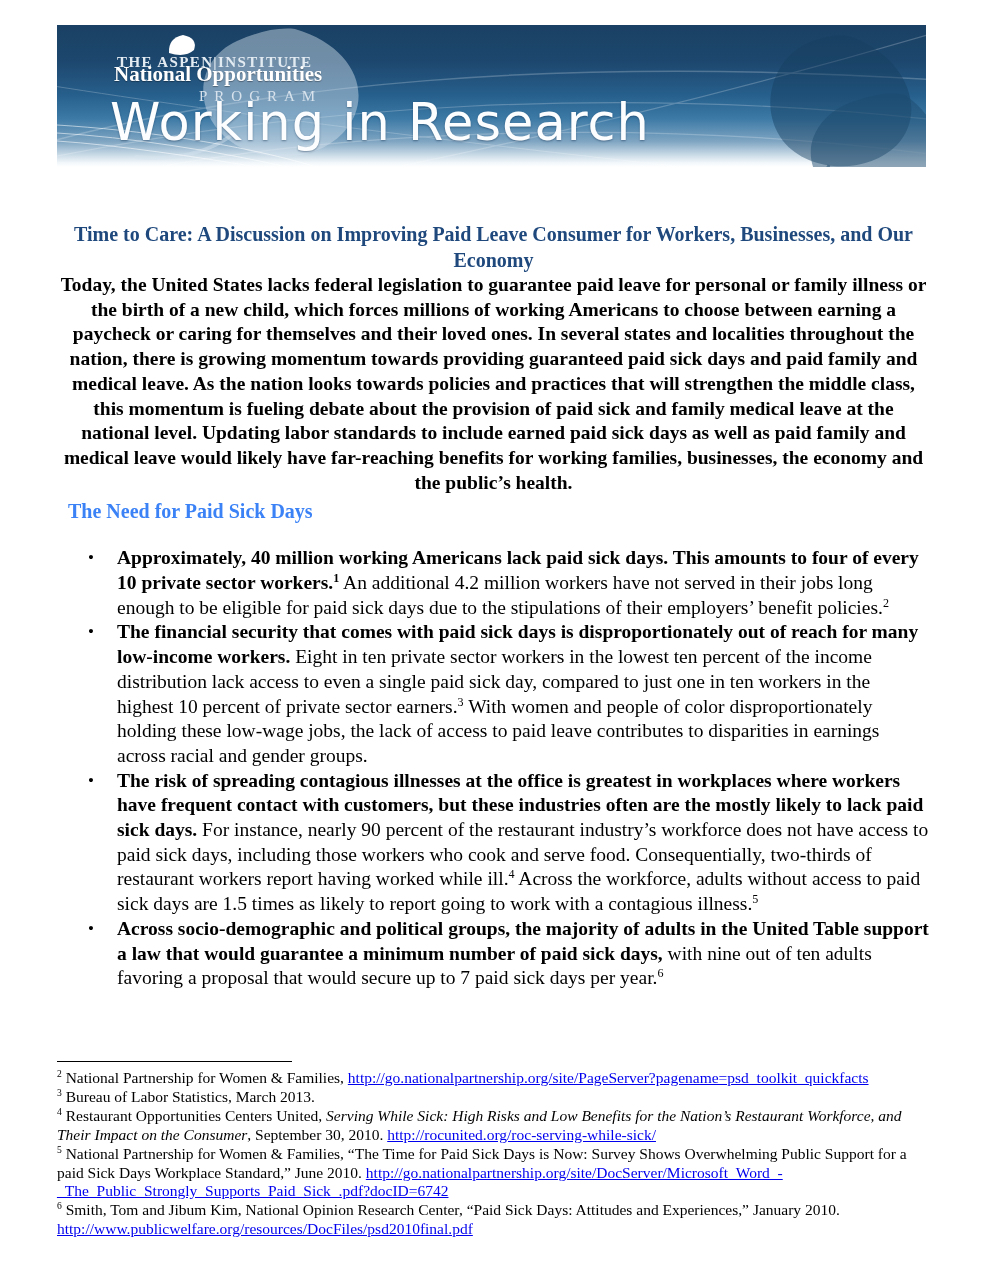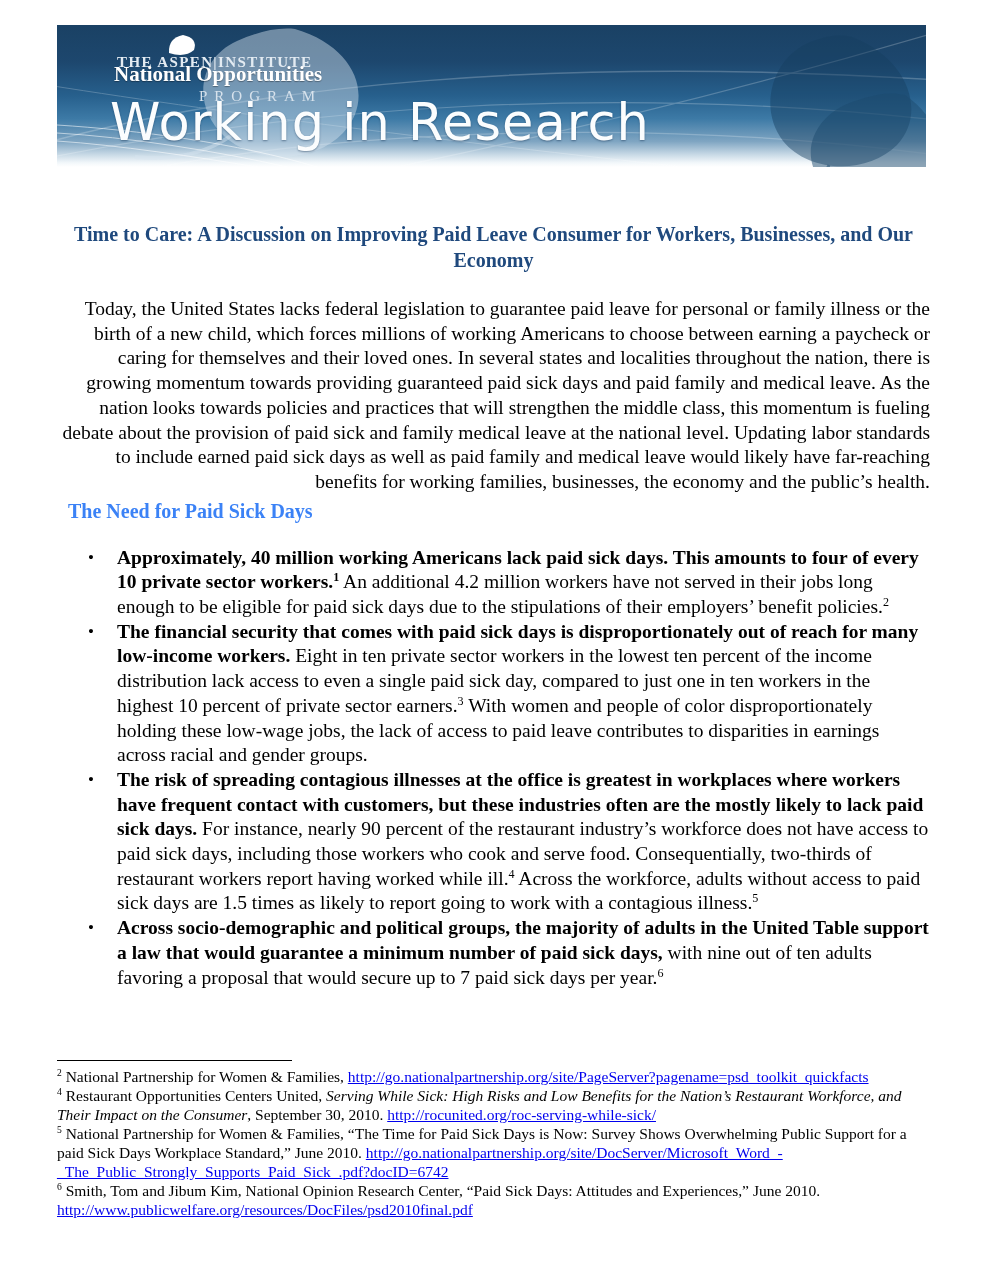--- a/index.html
+++ b/index.html
@@ -10,21 +10,21 @@
     background:linear-gradient(180deg,#1a4164 0%,#1d476e 26%,#27608d 50%,#3d7aa6 66%,#7fa5c2 82%,#c6d8e5 91%,#f2f7fa 97%,#ffffff 100%);}
   .banner-deco{position:absolute;left:0;top:0;width:100%;height:100%;}
   .logo-top{position:absolute;left:60px;top:29px;font-size:15px;font-weight:bold;letter-spacing:1.4px;color:#e3ebf2;white-space:nowrap;}
   .logo-main{position:absolute;left:57px;top:37px;font-size:21px;font-weight:bold;color:#ffffff;white-space:nowrap;text-shadow:0 1px 1px rgba(0,0,0,.35);}
   .logo-program{position:absolute;left:142px;top:63px;font-size:15px;font-weight:normal;letter-spacing:7px;color:#d7e2ec;white-space:nowrap;}
   .banner-title{position:absolute;left:53px;top:68px;font-size:51px;font-family:"DejaVu Sans",sans-serif;font-weight:normal;color:#fbfdfe;letter-spacing:1px;white-space:nowrap;text-shadow:0 1px 2px rgba(10,40,70,.45);}
 
   
   .content{position:absolute;left:57px;top:167px;width:873px;}
   .doc-title{margin-top:55px;text-align:center;font-weight:bold;color:#1F497D;font-size:20px;line-height:25.5px;}
-  .intro{margin-top:24px;font-size:19.5px;line-height:24.7px;text-align:right;}
+  .intro{margin-top:0;font-size:19.5px;line-height:24.7px;text-align:center;font-weight:bold;}
   .section-heading{margin-top:4px;margin-left:11px;font-weight:bold;color:#3b82f6;font-size:20px;line-height:25px;}
   .bullets{margin-top:22px;}
   .bullet-item{display:flex;padding-left:31px;font-size:19.5px;line-height:24.7px;}
   .dot{width:29px;flex:none;font-size:17px;}
   .bullet-text{flex:1;}
 
   .footnote-sep{margin-top:70px;width:235px;border-top:1.6px solid #000;height:0;}
   .footnotes{margin-top:7px;font-size:15.5px;line-height:18.9px;}
   .footnote-item{display:block;}
 
@@ -90,17 +90,18 @@
         <div class="bullet-text"><span class="s-b">The risk of spreading contagious illnesses at the office is greatest in workplaces where workers have frequent contact with customers, but these industries often are the mostly likely to lack paid sick days.</span><span class="s-n">  For instance, nearly 90 percent of the restaurant industry’s workforce does not have access to paid sick days, including those workers who cook and serve food.  Consequentially, two-thirds of restaurant workers report having worked while ill.</span><span class="s-s">4</span><span class="s-n">   Across the workforce, adults without access to paid sick days are 1.5 times as likely to report going to work with a contagious illness.</span><span class="s-s">5</span></div>
       </div>
       <div class="bullet-item">
         <span class="dot">•</span>
         <div class="bullet-text"><span class="s-b">Across socio-demographic and political groups, the majority of adults in the United Table support a law that would guarantee a minimum number of paid sick days,</span><span class="s-n"> with nine out of ten adults favoring a proposal that would secure up to 7 paid sick days per year.</span><span class="s-s">6</span></div>
       </div>
     </div>
   <div class="footnote-sep"></div>
   <div class="footnotes">
       <div class="footnote-item"><span class="s-s">2</span><span class="s-n"> National Partnership for Women &amp; Families, </span><a href="#" class="s-l">http://go.nationalpartnership.org/site/PageServer?pagename=psd_toolkit_quickfacts</a></div>
+      <div class="footnote-item"><span class="s-s">3</span><span class="s-n"> Bureau of Labor Statistics, March 2013.</span></div>
       <div class="footnote-item"><span class="s-s">4</span><span class="s-n"> Restaurant Opportunities Centers United, </span><span class="s-i">Serving While Sick: High Risks and Low Benefits for the Nation’s Restaurant Workforce, and Their Impact on the Consumer</span><span class="s-n">, September 30, 2010. </span><a href="#" class="s-l">http://rocunited.org/roc-serving-while-sick/</a></div>
       <div class="footnote-item"><span class="s-s">5</span><span class="s-n"> National Partnership for Women &amp; Families, “The Time for Paid Sick Days is Now: Survey Shows Overwhelming Public Support for a paid Sick Days Workplace Standard,” June 2010. </span><a href="#" class="s-l">http://go.nationalpartnership.org/site/DocServer/Microsoft_Word_-_The_Public_Strongly_Supports_Paid_Sick_.pdf?docID=6742</a></div>
-      <div class="footnote-item"><span class="s-s">6</span><span class="s-n"> Smith, Tom and Jibum Kim, National Opinion Research Center, “Paid Sick Days: Attitudes and Experiences,” June 2010. </span><a href="#" class="s-l">http://www.publicwelfare.org/resources/DocFiles/psd2010final.pdf</a></div>
+      <div class="footnote-item"><span class="s-s">6</span><span class="s-n"> Smith, Tom and Jibum Kim, National Opinion Research Center, “Paid Sick Days: Attitudes and Experiences,” January 2010. </span><a href="#" class="s-l">http://www.publicwelfare.org/resources/DocFiles/psd2010final.pdf</a></div>
     </div>
 </div>
 
 </body></html>

